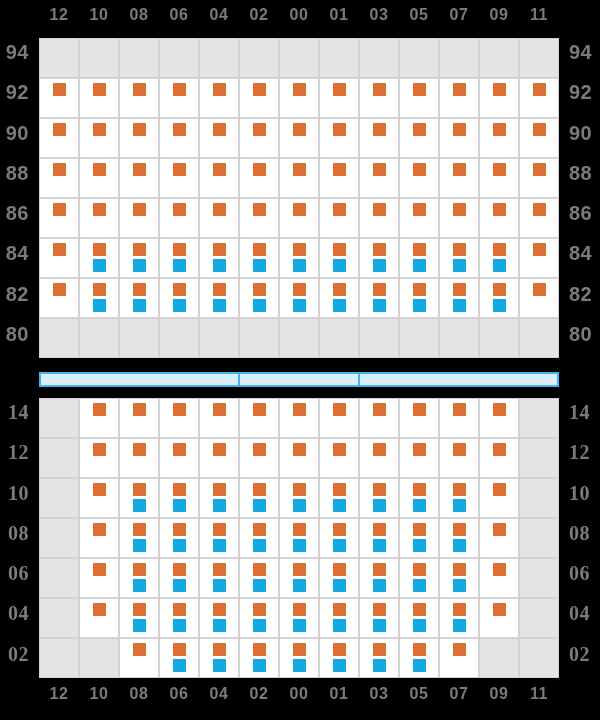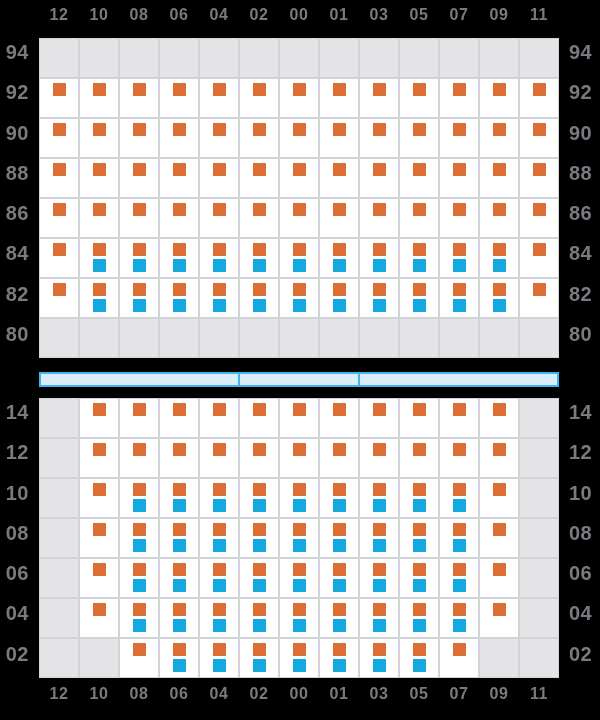--- a/index.html
+++ b/index.html
@@ -68,21 +68,21 @@
 
   
   .vlabels {
     position: absolute;
     width: 32px;
     display: grid;
     gap: 2px;
     box-sizing: border-box;
   }
   #vl-top-left,  #vl-top-right  { top: 38px;  height: 320px; grid-template-rows: repeat(8, 1fr); }
-  #vl-bot-left,  #vl-bot-right  { top: 398px; height: 280px; grid-template-rows: repeat(7, 1fr); }
+  #vl-bot-left,  #vl-bot-right  { top: 398px; height: 280px; grid-template-rows: repeat(7, 1fr); font-family: Liberation Serif, serif; }
   #vl-top-left,  #vl-bot-left   { left: 0; }
   #vl-top-right, #vl-bot-right  { left: 567px; }
   .rl {
     display: flex;
     align-items: flex-start;
     padding-top: 3px;
     font-size: 20px;
     font-weight: bold;
     color: var(--label, #7a7a80);
     letter-spacing: 0.5px;

